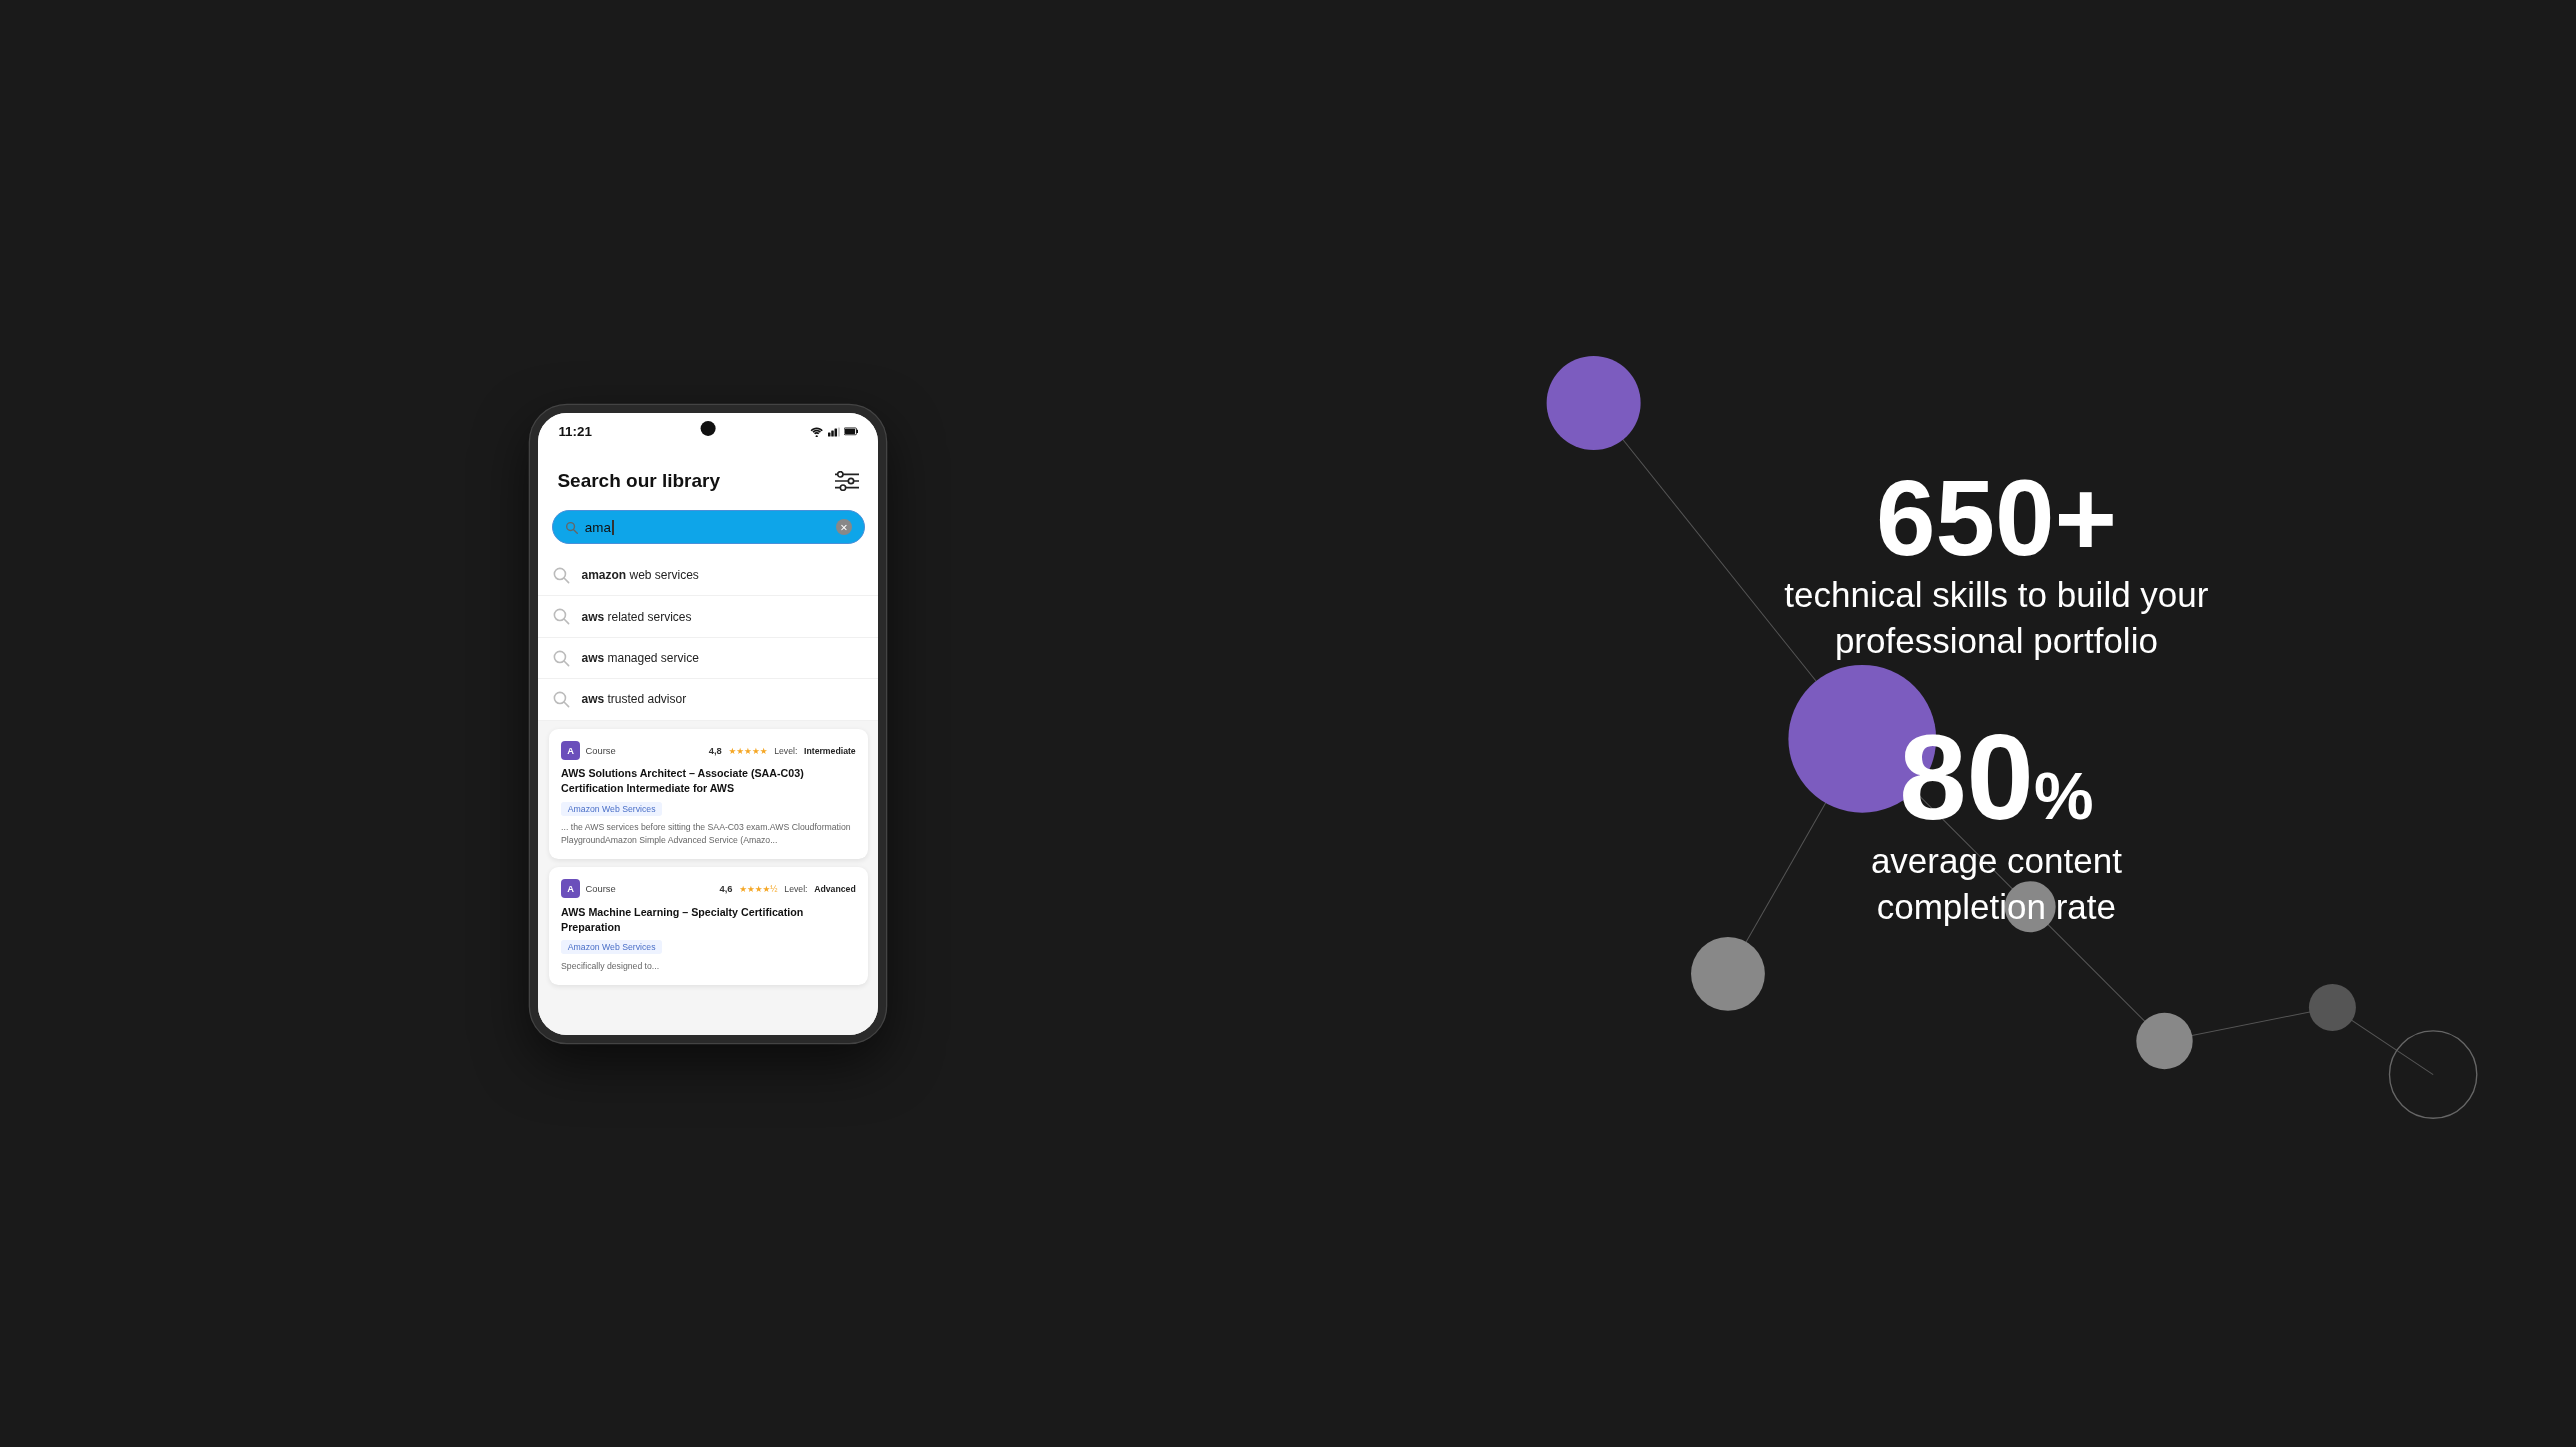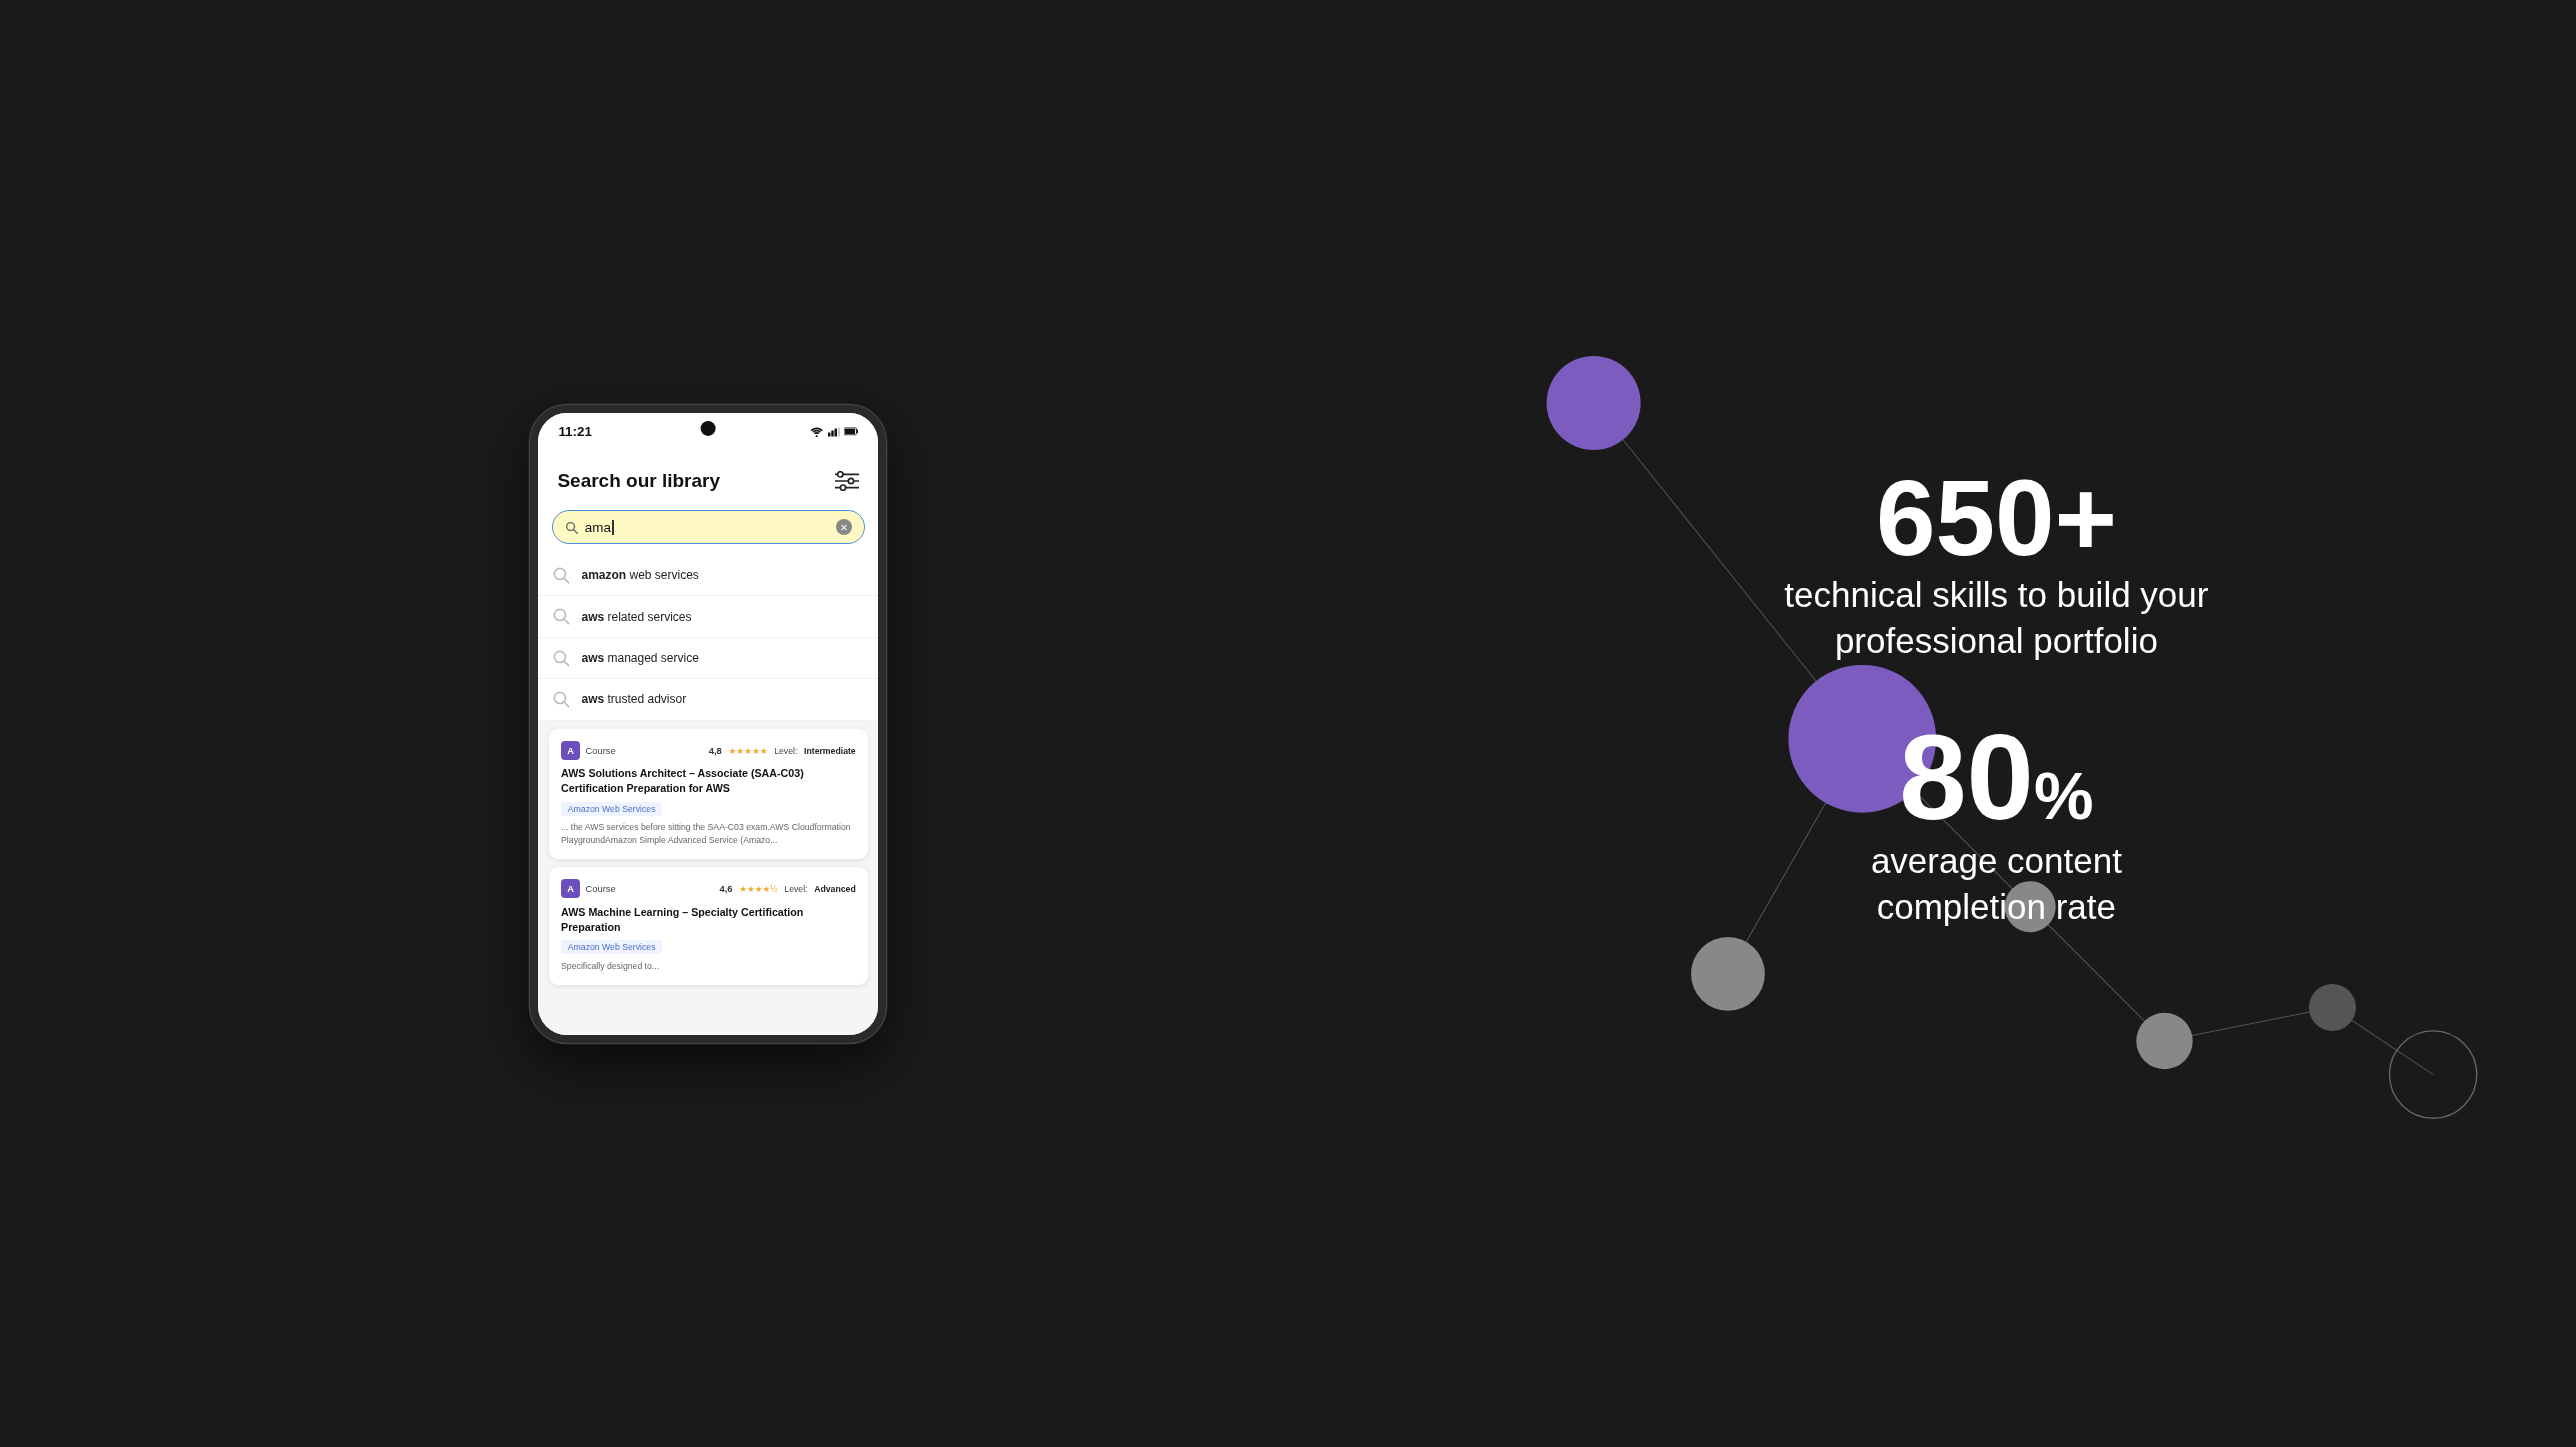--- a/index.html
+++ b/index.html
@@ -114,21 +114,21 @@
       justify-content: center;
     }
 
     
     .search-bar-container {
       background: white;
       padding: 6.7px 13.4px 10.7px 13.4px;
     }
 
     .search-bar {
-      background: #fef9c3;
+      background: #0ea5e9;
       border-radius: 19px;
       display: flex;
       align-items: center;
       padding: 8px 12px;
       gap: 6.7px;
       border: 1.3px solid #4a90d9;
     }
 
     .search-input-display {
       flex: 1;
@@ -433,21 +433,21 @@
               <div class="provider-icon">A</div>
               <span class="course-type-label">Course</span>
             </div>
             <div class="course-rating-level">
               <span class="rating-score">4,8</span>
               <span class="stars">★★★★★</span>
               <span class="level-label">Level:</span>
               <span class="level-value">Intermediate</span>
             </div>
           </div>
-          <div class="course-title">AWS Solutions Architect – Associate (SAA-C03) Certification Preparation for AWS</div>
+          <div class="course-title">AWS Solutions Architect – Associate (SAA-C03) Certification Intermediate for AWS</div>
           <div class="course-provider-tag">Amazon Web Services</div>
           <div class="course-description">... the AWS services before sitting the SAA-C03 exam.AWS Cloudformation PlaygroundAmazon Simple Advanced Service (Amazo...</div>
         </div>
 
         <div class="course-card">
           <div class="course-card-header">
             <div class="course-type-badge">
               <div class="provider-icon">A</div>
               <span class="course-type-label">Course</span>
             </div>

